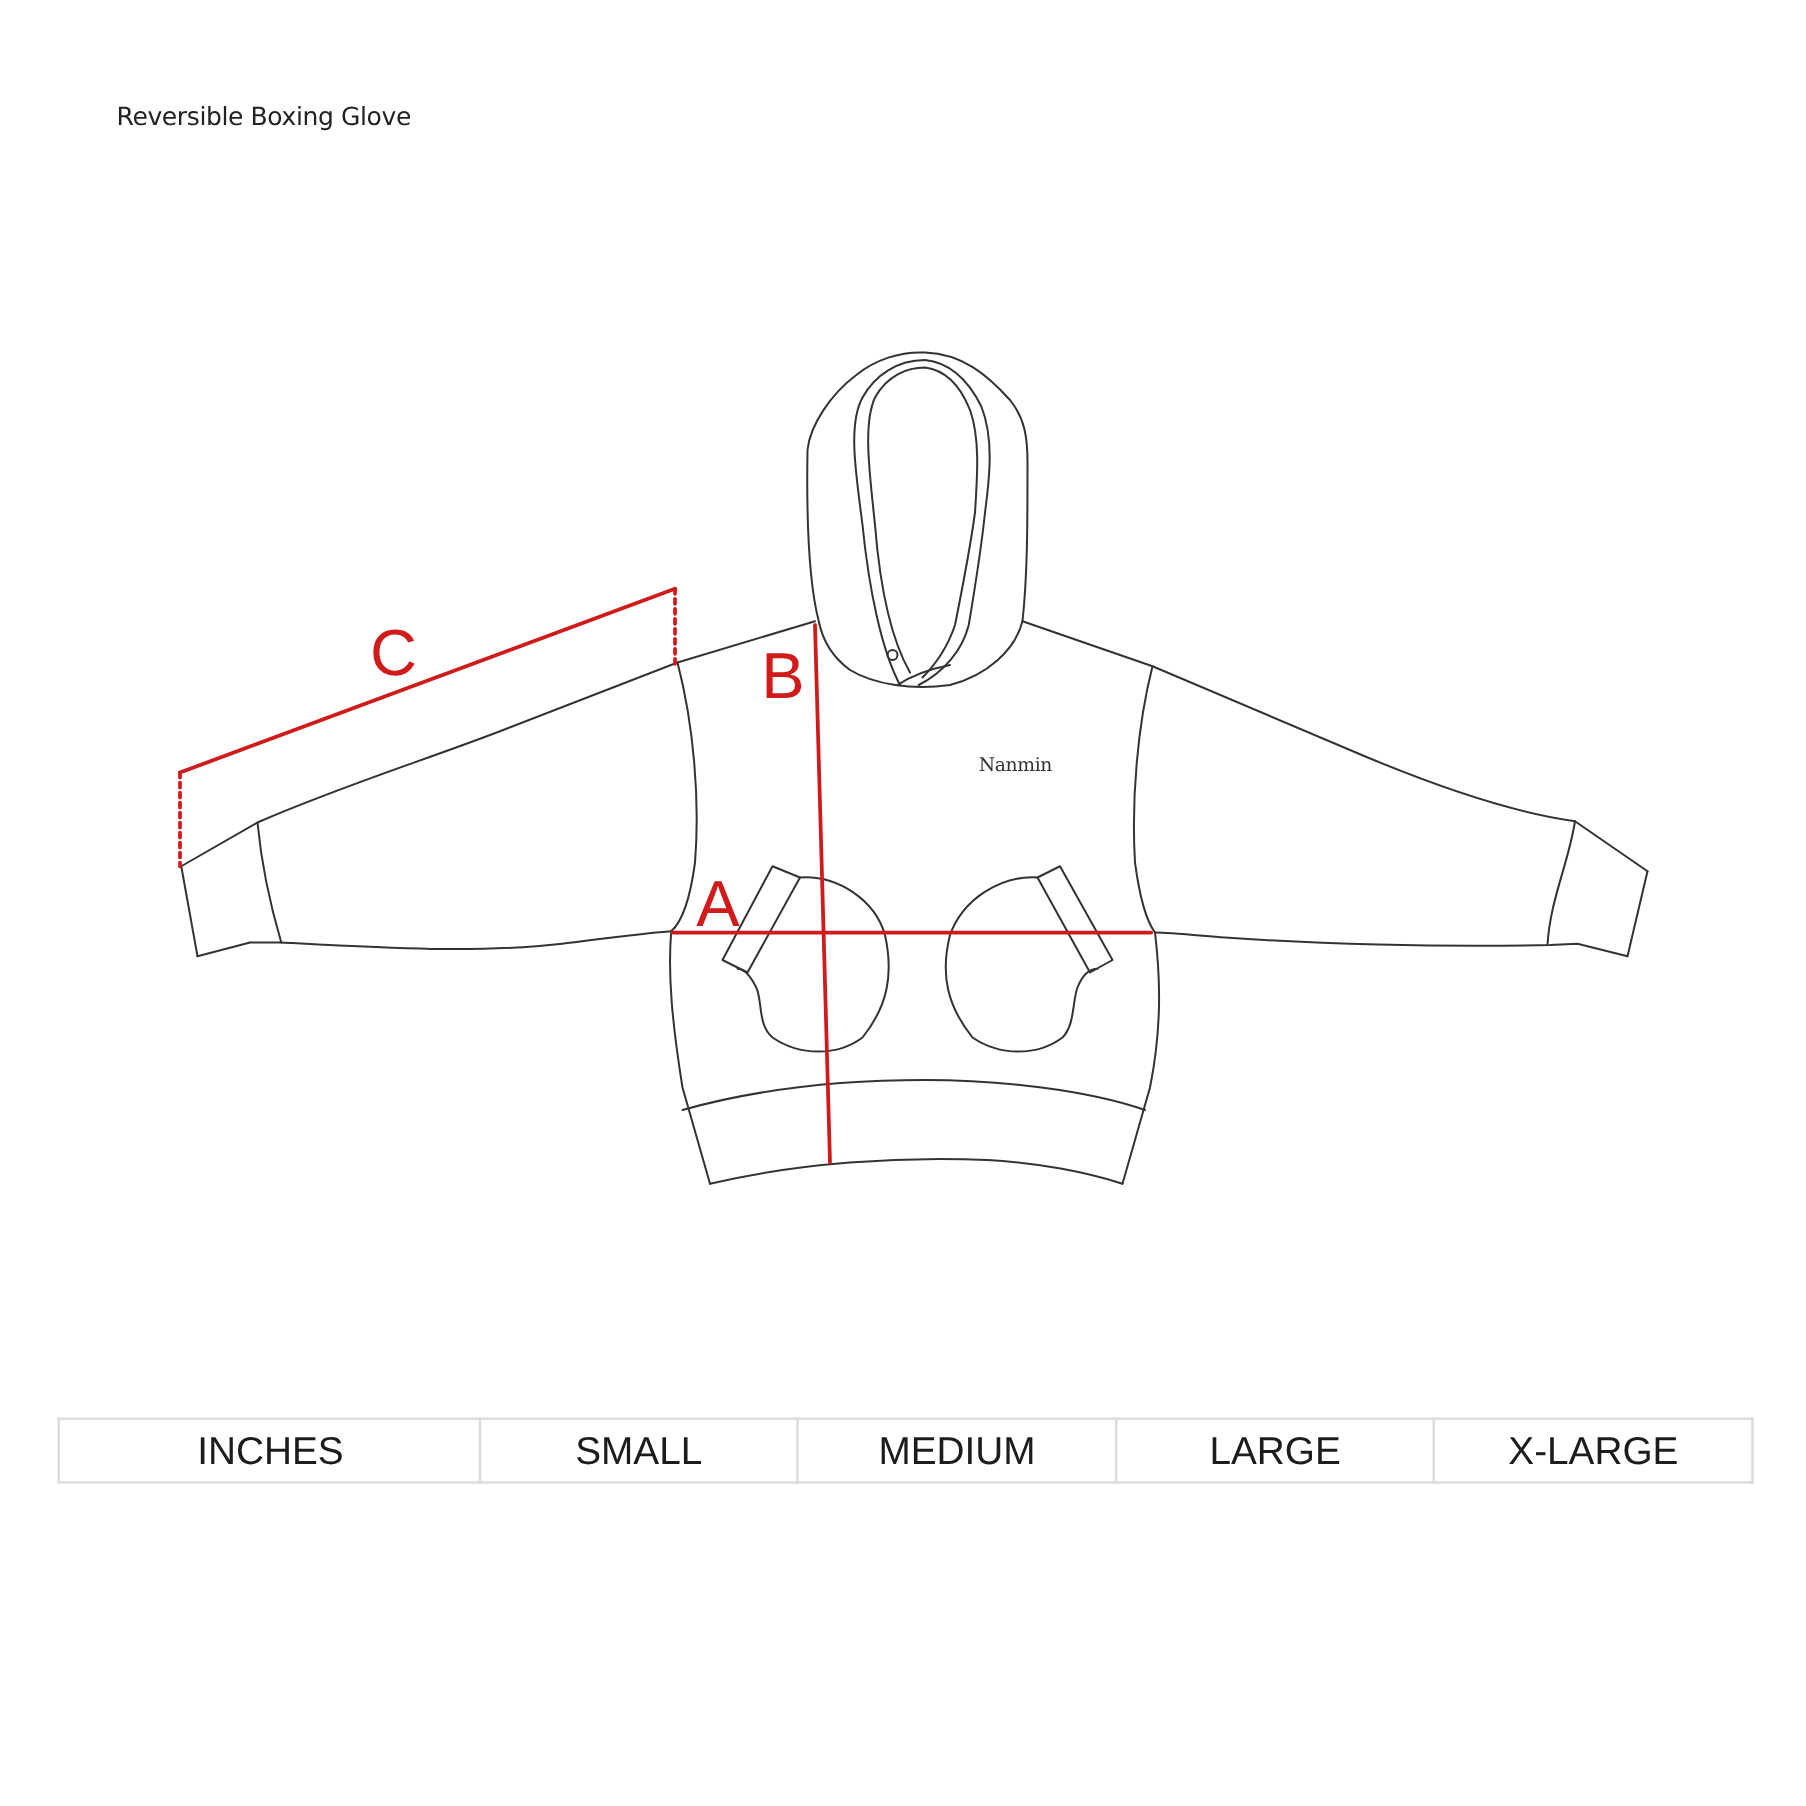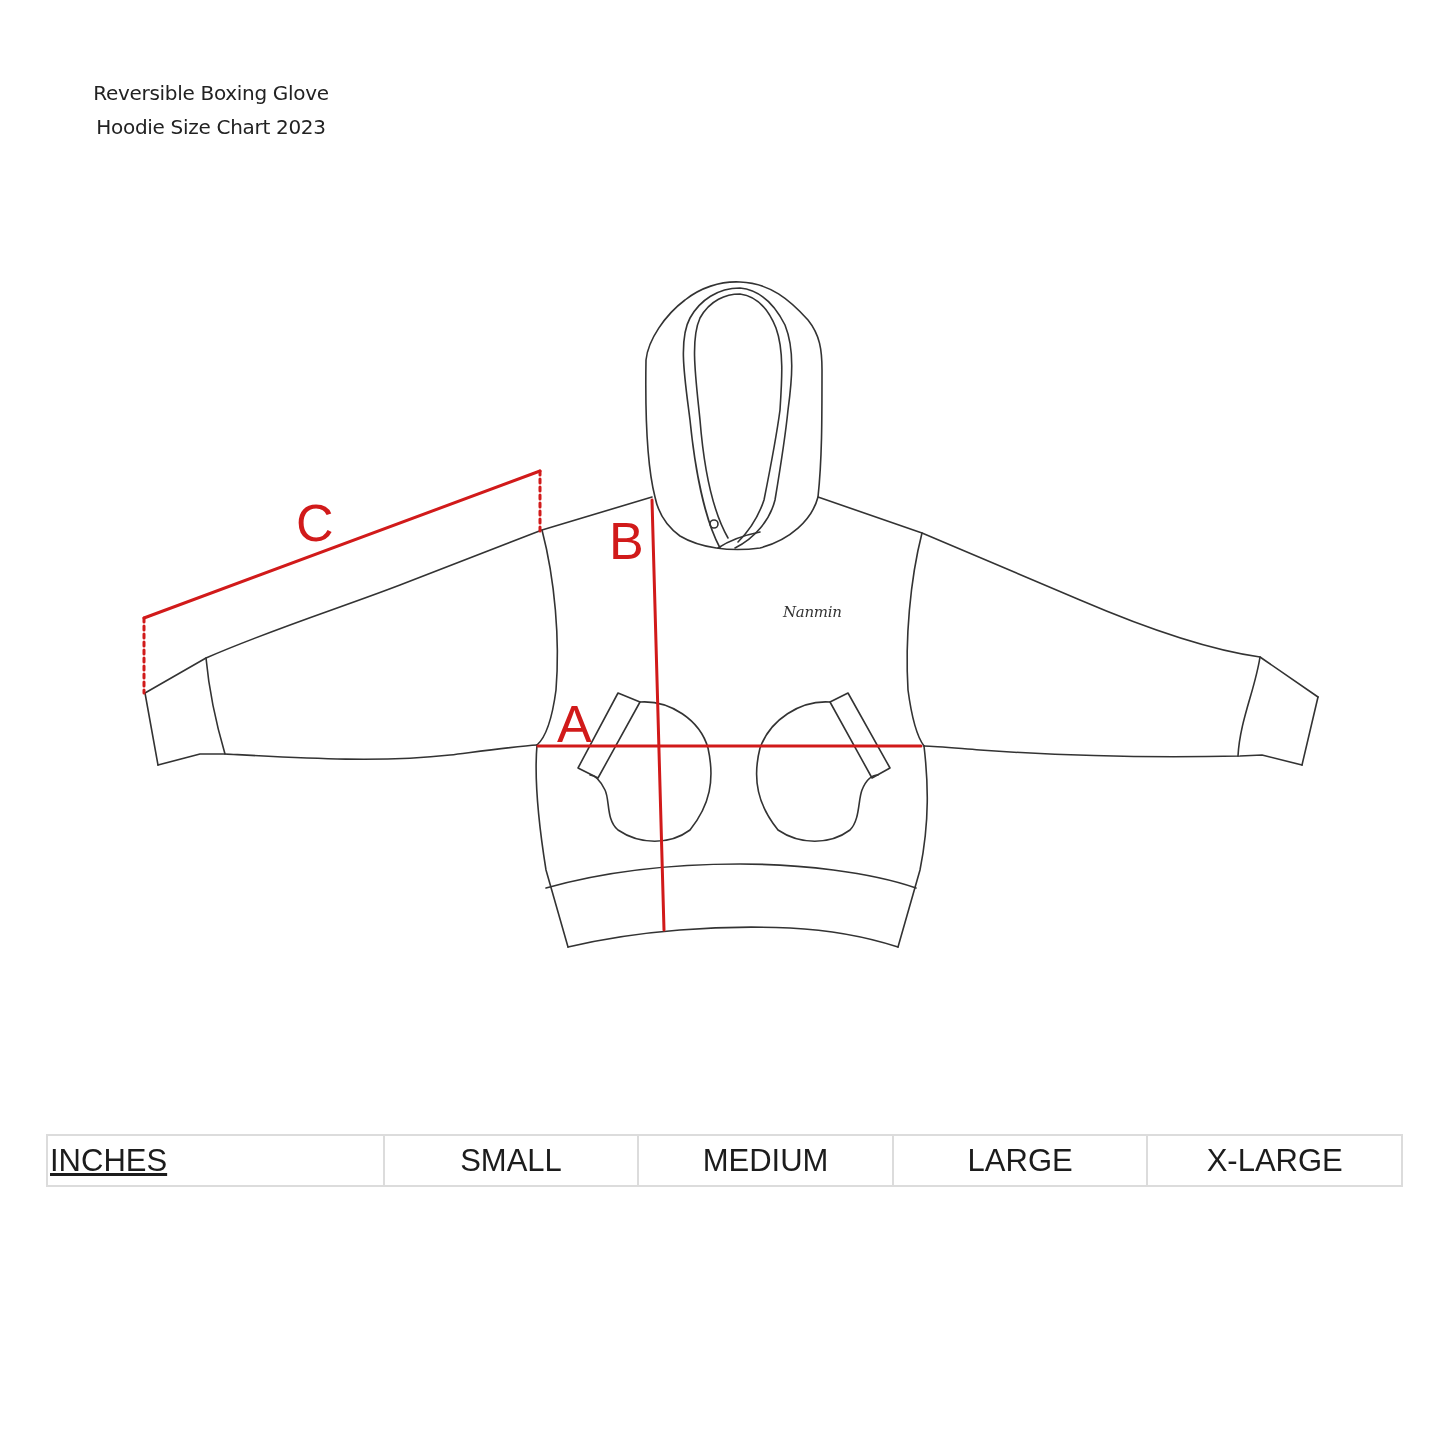--- a/index.html
+++ b/index.html
@@ -2,35 +2,34 @@
 <html><head>
 <meta charset="utf-8">
 <style>
   html, body { margin:0; padding:0; background:#ffffff; }
   body { width:1445px; height:1445px; position:relative; overflow:hidden; font-family:"Liberation Sans", sans-serif; color:#1a1a1a; }
   .title { position:absolute; left:56px; top:76px; width:310px; text-align:center; font-family:"DejaVu Sans", sans-serif; font-size:20px; line-height:34px; color:#222; letter-spacing:-0.3px; }
   .title div { white-space:nowrap; }
   .drawing { position:absolute; left:0; top:0; width:1445px; height:1100px; }
   .drawing svg { width:1445px; height:1100px; display:block; }
   .label-red { position:absolute; color:#d11a1a; font-family:"Liberation Sans", sans-serif; font-size:52px; line-height:52px; }
-  .brand { position:absolute; left:783px; top:603px; font-family:"DejaVu Serif", serif; font-style:italic; font-size:15px; color:#333; letter-spacing:-0.3px; }
+  .brand { position:absolute; left:783px; top:603px; font-family:"DejaVu Serif", serif; font-size:15px; color:#333; letter-spacing:-0.3px; }
   table.size { position:absolute; left:46px; top:1134px; border-collapse:collapse; width:1357px; }
   table.size td, table.size th { border:2px solid #dcdcdc; height:49px; padding:0; font-family:"Liberation Sans", sans-serif; font-size:31px; font-weight:normal; color:#1c1c1c; text-align:center; }
-  table.size .rowlabel { text-align:left; padding-left:2px; width:332px;text-decoration:underline; }
+  table.size .rowlabel { text-align:center; padding-left:2px; width:332px; }
   table.size .c1 { width:252px;text-align:center; }
   table.size .c2 { width:252px; }
   table.size .c3 { width:252px; }
   table.size .c4 { width:252px; }
 </style>
 </head>
 <body>
 
 <div class="title">
   <div>Reversible Boxing Glove</div>
-  <div>Hoodie Size Chart 2023</div>
 </div>
 
 <div class="drawing">
   <svg viewBox="0 0 1445 1100" xmlns="http://www.w3.org/2000/svg" fill="none" stroke="#333" stroke-width="1.6" stroke-linejoin="round" stroke-linecap="round">
 
     <g>
       <path d="M655,497 C648,470 645,420 646,360 C648,340 665,315 685,300 C700,288 720,281 740,282 C770,283 790,300 808,320 C820,335 822,350 822,370 C822,420 822,460 818,497 C812,520 790,540 760,548 C730,552 700,548 680,536 C665,525 658,512 655,497 Z"></path>
 
       <path d="M720,548 C705,520 695,470 690,420 C685,380 678,340 690,318 C700,300 718,288 740,288 C760,290 775,305 785,325 C795,350 792,380 788,410 C785,440 780,470 775,500 C770,520 755,538 735,548"></path>
 

